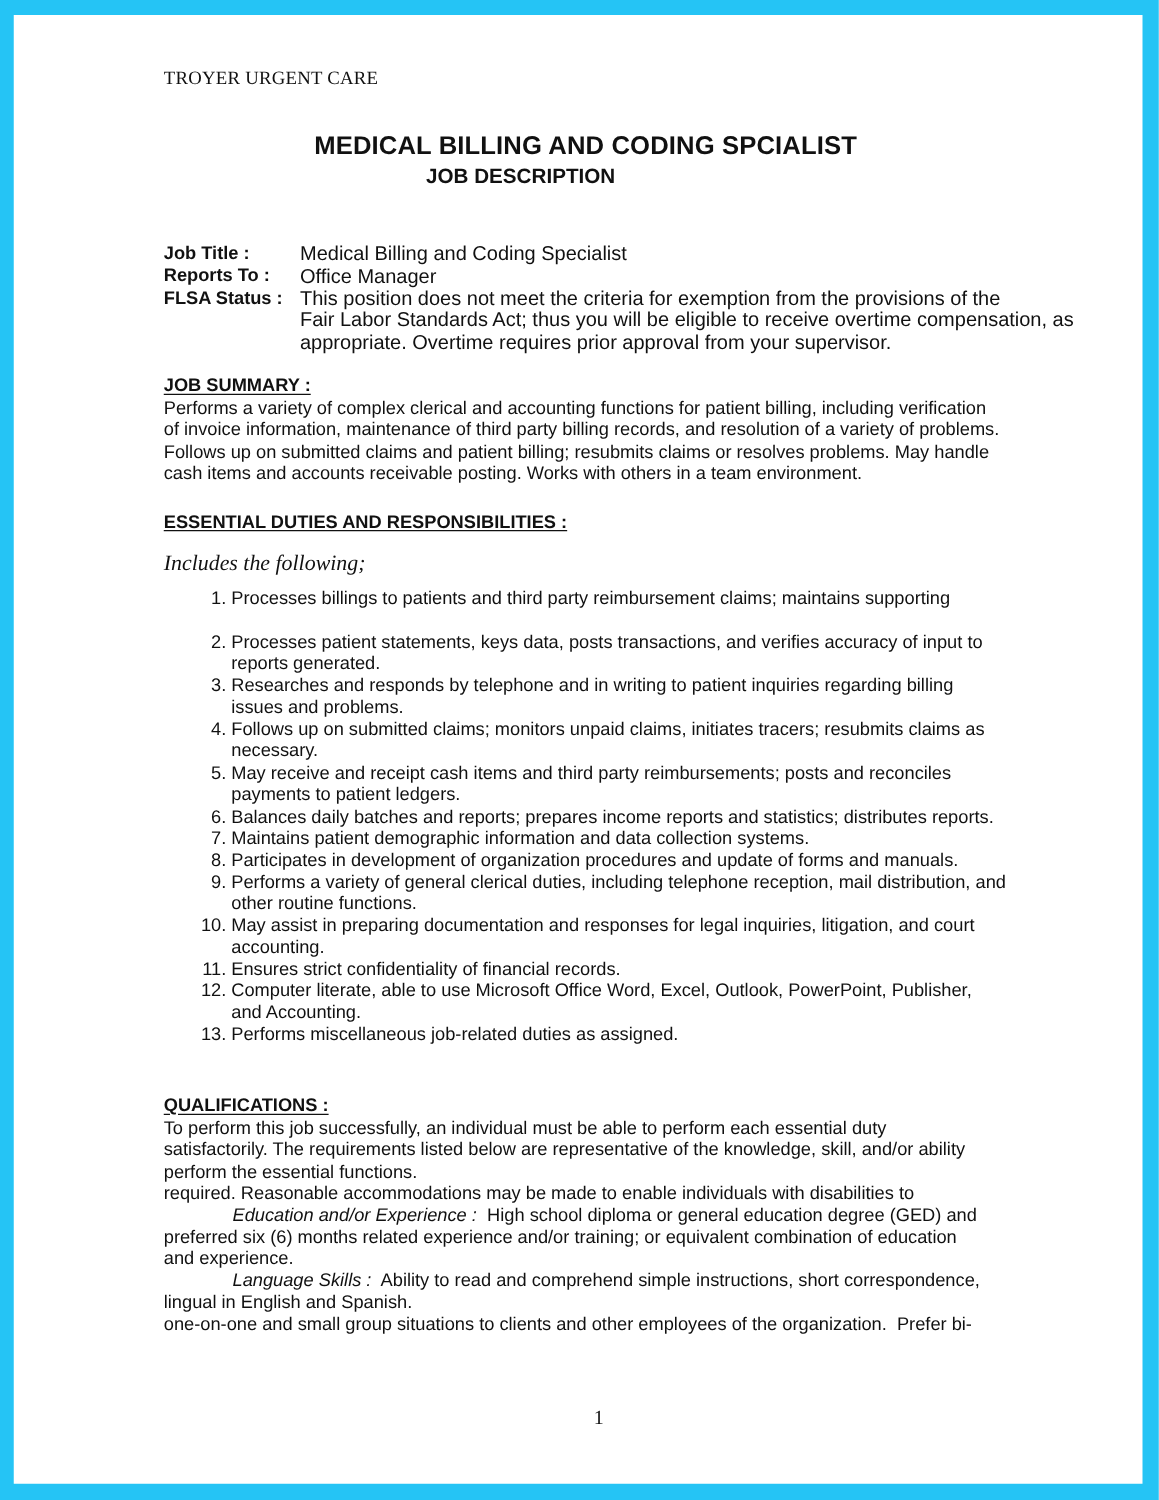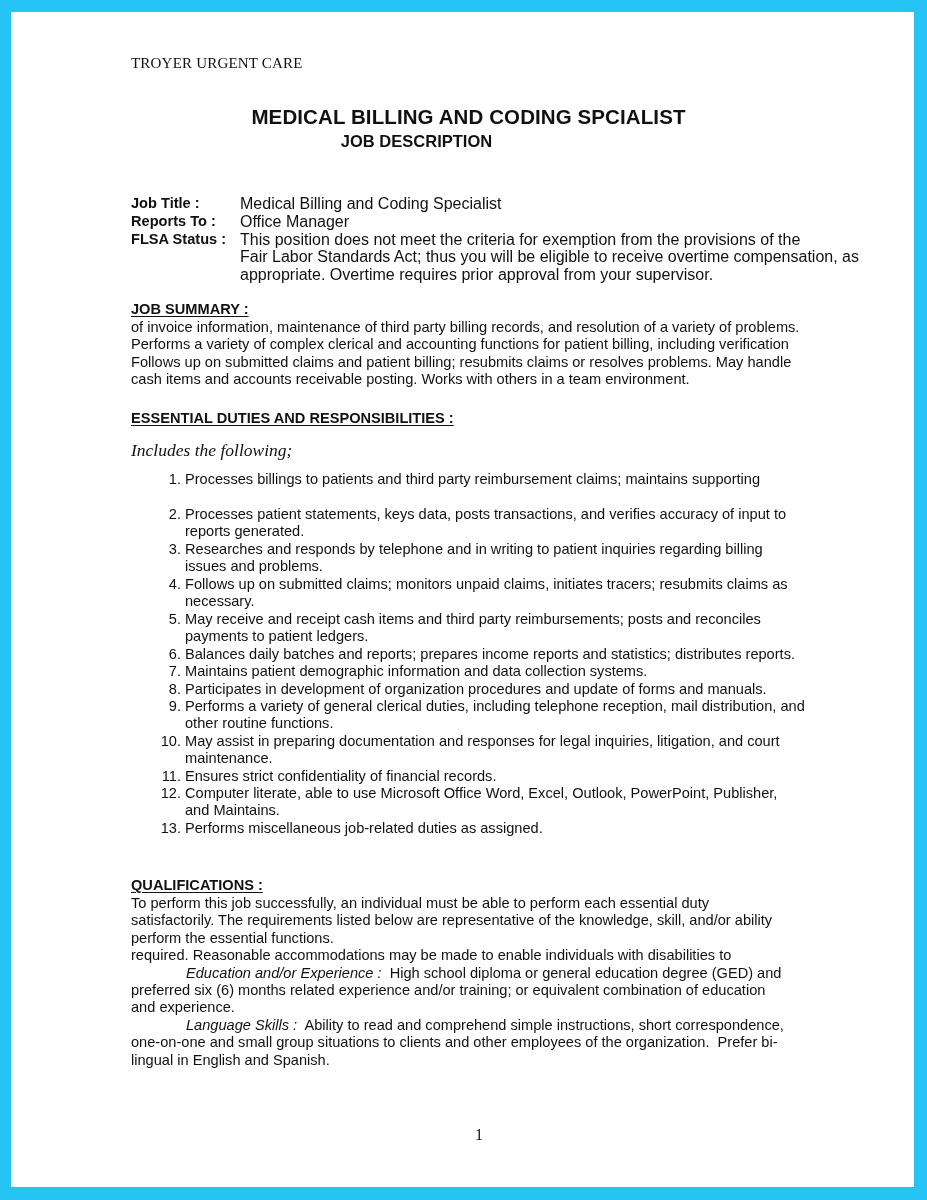--- a/index.html
+++ b/index.html
@@ -135,22 +135,22 @@
 
   <div class="abs meta-label" style="top:219px;">FLSA Status :</div>
   <div class="abs meta-value" style="top:219px;">
     <span style="display:block">This position does not meet the criteria for exemption from the provisions of the</span>
     <span style="display:block">Fair Labor Standards Act; thus you will be eligible to receive overtime compensation, as</span>
     <span style="display:block">appropriate.  Overtime requires prior approval from your supervisor.</span>
   </div>
 
   <div class="abs section-heading" style="top:289px;">JOB SUMMARY :</div>
   <div class="abs para body-text" style="top:307px;">
+    <span class="line">Performs a variety of complex clerical and accounting functions for patient billing, including verification</span>
     <span class="line">of invoice information, maintenance of third party billing records, and resolution of a variety of problems.</span>
-    <span class="line">Performs a variety of complex clerical and accounting functions for patient billing, including verification</span>
     <span class="line">Follows up on submitted claims and patient billing; resubmits claims or resolves problems. May handle</span>
     <span class="line">cash items and accounts receivable posting.  Works with others in a team environment.</span>
   </div>
 
   <div class="abs section-heading" style="top:398px;">ESSENTIAL DUTIES AND RESPONSIBILITIES :</div>
   <div class="abs includes">Includes the following;</div>
 
   <div class="abs duty body-text" style="top:459px;">
     <span class="num">1.</span>
     <span class="txt">
@@ -207,51 +207,51 @@
     <span class="num">9.</span>
     <span class="txt">
         <span class="line">Performs a variety of general clerical duties, including telephone reception, mail distribution, and</span>
         <span class="line">other routine functions.</span>
       </span>
   </div>
   <div class="abs duty body-text" style="top:721px;">
     <span class="num">10.</span>
     <span class="txt">
         <span class="line">May assist in preparing documentation and responses for legal inquiries, litigation, and court</span>
-        <span class="line">maintenance.</span>
+        <span class="line">accounting.</span>
       </span>
   </div>
   <div class="abs duty body-text" style="top:756px;">
     <span class="num">11.</span>
     <span class="txt">
         <span class="line">Ensures strict confidentiality of financial records.</span>
       </span>
   </div>
   <div class="abs duty body-text" style="top:773px;">
     <span class="num">12.</span>
     <span class="txt">
         <span class="line">Computer literate, able to use Microsoft Office Word, Excel, Outlook, PowerPoint, Publisher,</span>
-        <span class="line">and Maintains.</span>
+        <span class="line">and Accounting.</span>
       </span>
   </div>
   <div class="abs duty body-text" style="top:808px;">
     <span class="num">13.</span>
     <span class="txt">
         <span class="line">Performs miscellaneous job-related duties as assigned.</span>
       </span>
   </div>
 
   <div class="abs section-heading" style="top:865px;">QUALIFICATIONS :</div>
   <div class="abs para body-text" style="top:883px;">
     <span class="line">To perform this job successfully, an individual must be able to perform each essential duty</span>
     <span class="line">satisfactorily. The requirements listed below are representative of the knowledge, skill, and/or ability</span>
     <span class="line">perform the essential functions.</span>
     <span class="line">required. Reasonable accommodations may be made to enable individuals with disabilities to</span>
     <span class="line indent"><span class="ital">Education and/or Experience :</span><span style="white-space:pre">  High school diploma or general education degree (GED) and</span></span>
     <span class="line">preferred six (6) months related experience and/or training; or equivalent combination of education</span>
     <span class="line">and experience.</span>
     <span class="line indent"><span class="ital">Language Skills :</span><span style="white-space:pre">  Ability to read and comprehend simple instructions, short correspondence,</span></span>
+    <span class="line">lingual in English and Spanish.</span>
     <span class="line" style="white-space:pre">one-on-one and small group situations to clients and other employees of the organization.  Prefer bi-</span>
-    <span class="line">lingual in English and Spanish.</span>
   </div>
 
   <div class="abs page-number">1</div>
 </div>
 
 </body></html>

